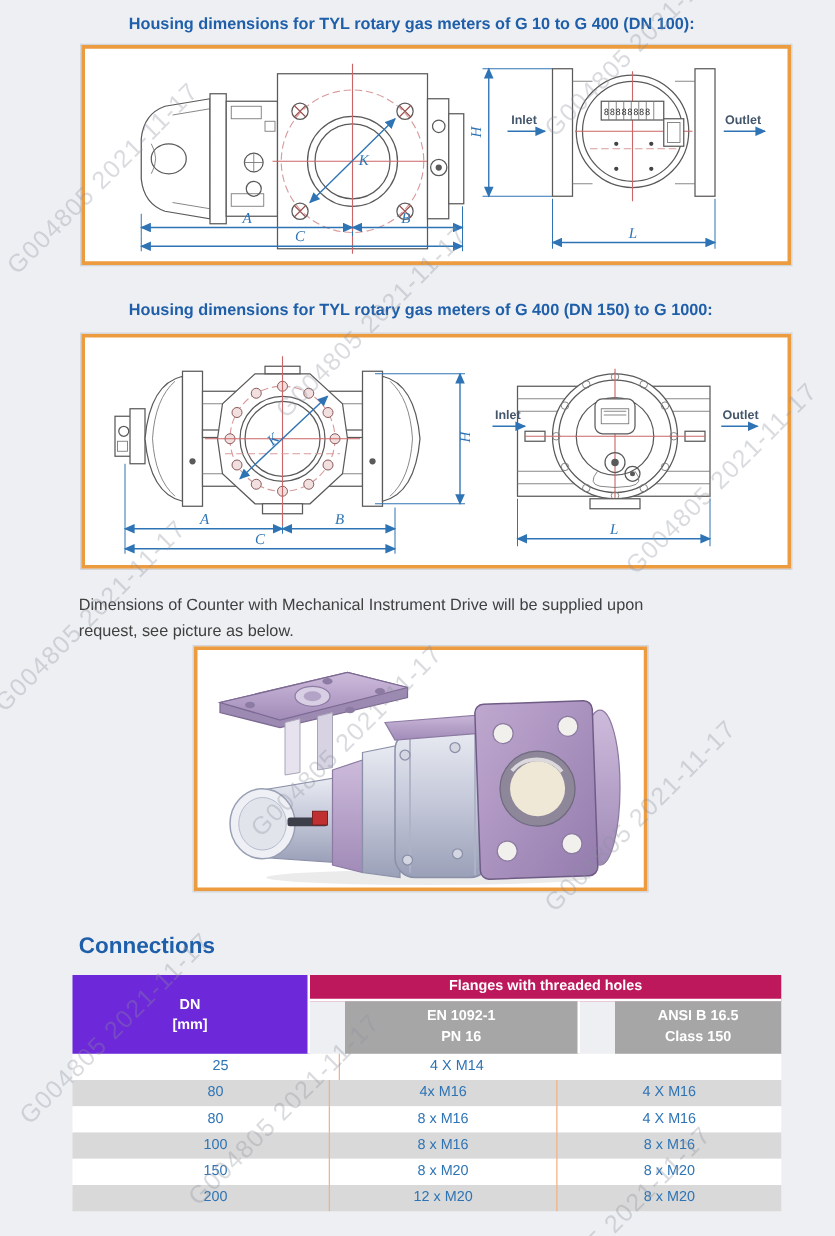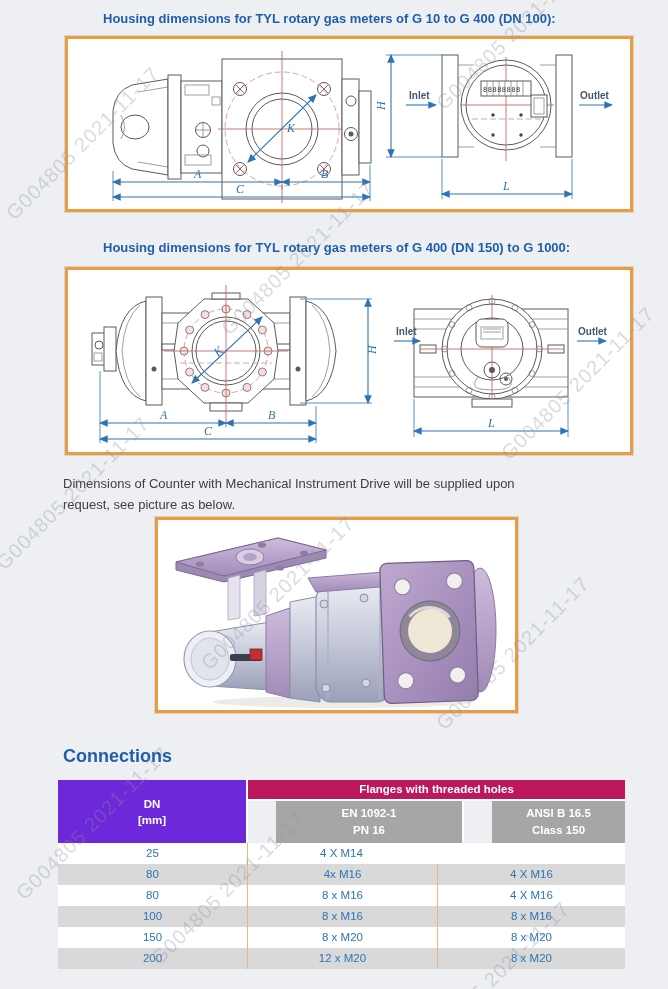--- a/index.html
+++ b/index.html
@@ -32,21 +32,21 @@
   .conn-table{position:absolute;left:58px;top:780px;width:567px;font-size:11.5px;}
   .t-head{display:flex;}
   .t-dn{width:190px;box-sizing:border-box;border-right:2px solid #fff;background:#6d28d9;color:#fff;font-weight:bold;
         display:flex;flex-direction:column;justify-content:center;align-items:center;height:63px;line-height:16px;}
   .t-right{flex:1;display:flex;flex-direction:column;}
   .t-group{height:19px;border-bottom:2px solid #fff;background:#be185d;color:#fff;font-weight:bold;text-align:center;line-height:19px;}
   .t-sub{display:flex;height:42px;}
   .t-sub .sc{background:#a6a6a6;color:#fff;font-weight:bold;text-align:center;display:flex;flex-direction:column;justify-content:center;line-height:17px;margin-left:28px;}
   .sc.en{width:188px;box-sizing:border-box;border-right:2px solid #fff;}
   .sc.ansi{flex:1;align-items:center;}
-  .t-body .row{display:flex;height:21px;line-height:21px;color:#2e74b5;text-align:center;background:#fff;}
+  .t-body .row{display:flex;height:21px;line-height:21px;color:#2e74b5;text-align:center;background:#fff;padding-left:24px;}
   .t-body .row:nth-child(even){background:#d9d9d9;}
   .t-body .c1{width:189px;border-right:1px solid #f4b183;box-sizing:content-box;}
   .t-body .c2{width:189px;border-right:1px solid #f4b183;}
   .t-body .c3{width:187px;}
 
   
   .wm-layer{position:absolute;inset:0;z-index:30;pointer-events:none;}
   .wm{position:absolute;white-space:nowrap;font-size:20px;color:rgba(140,146,158,0.33);
       transform:rotate(-45deg);transform-origin:0 50%;letter-spacing:1px;}
 </style>

